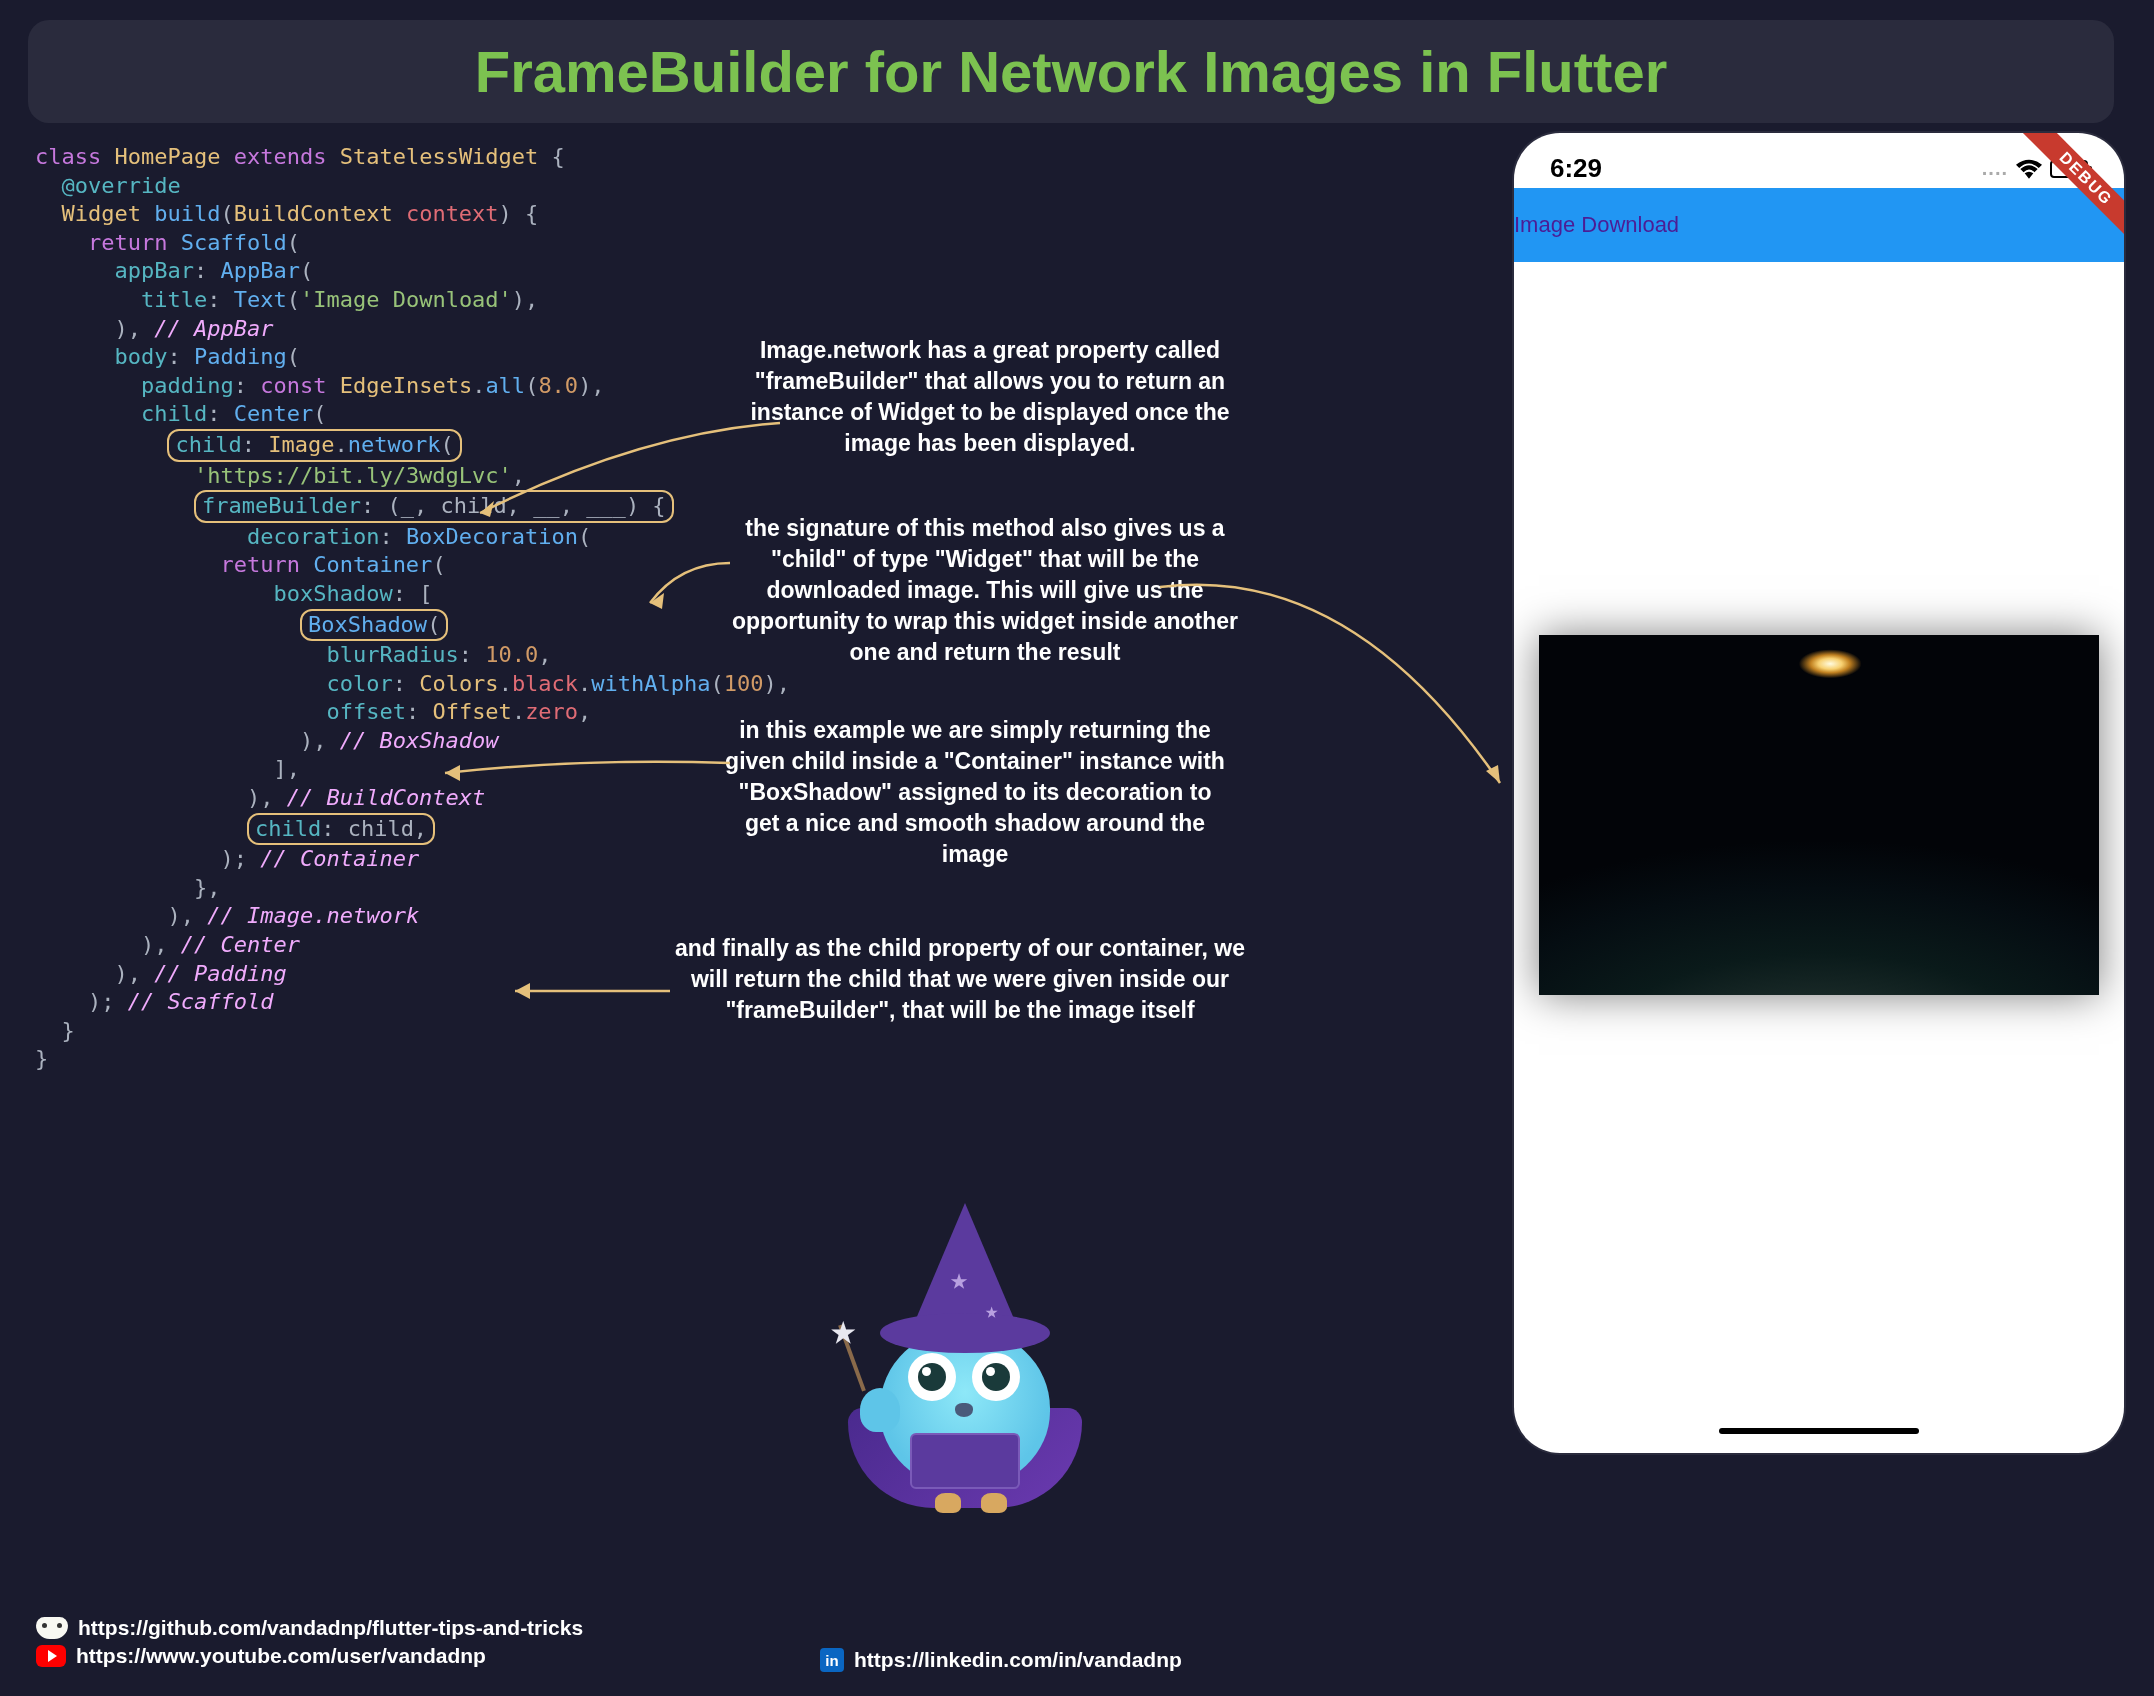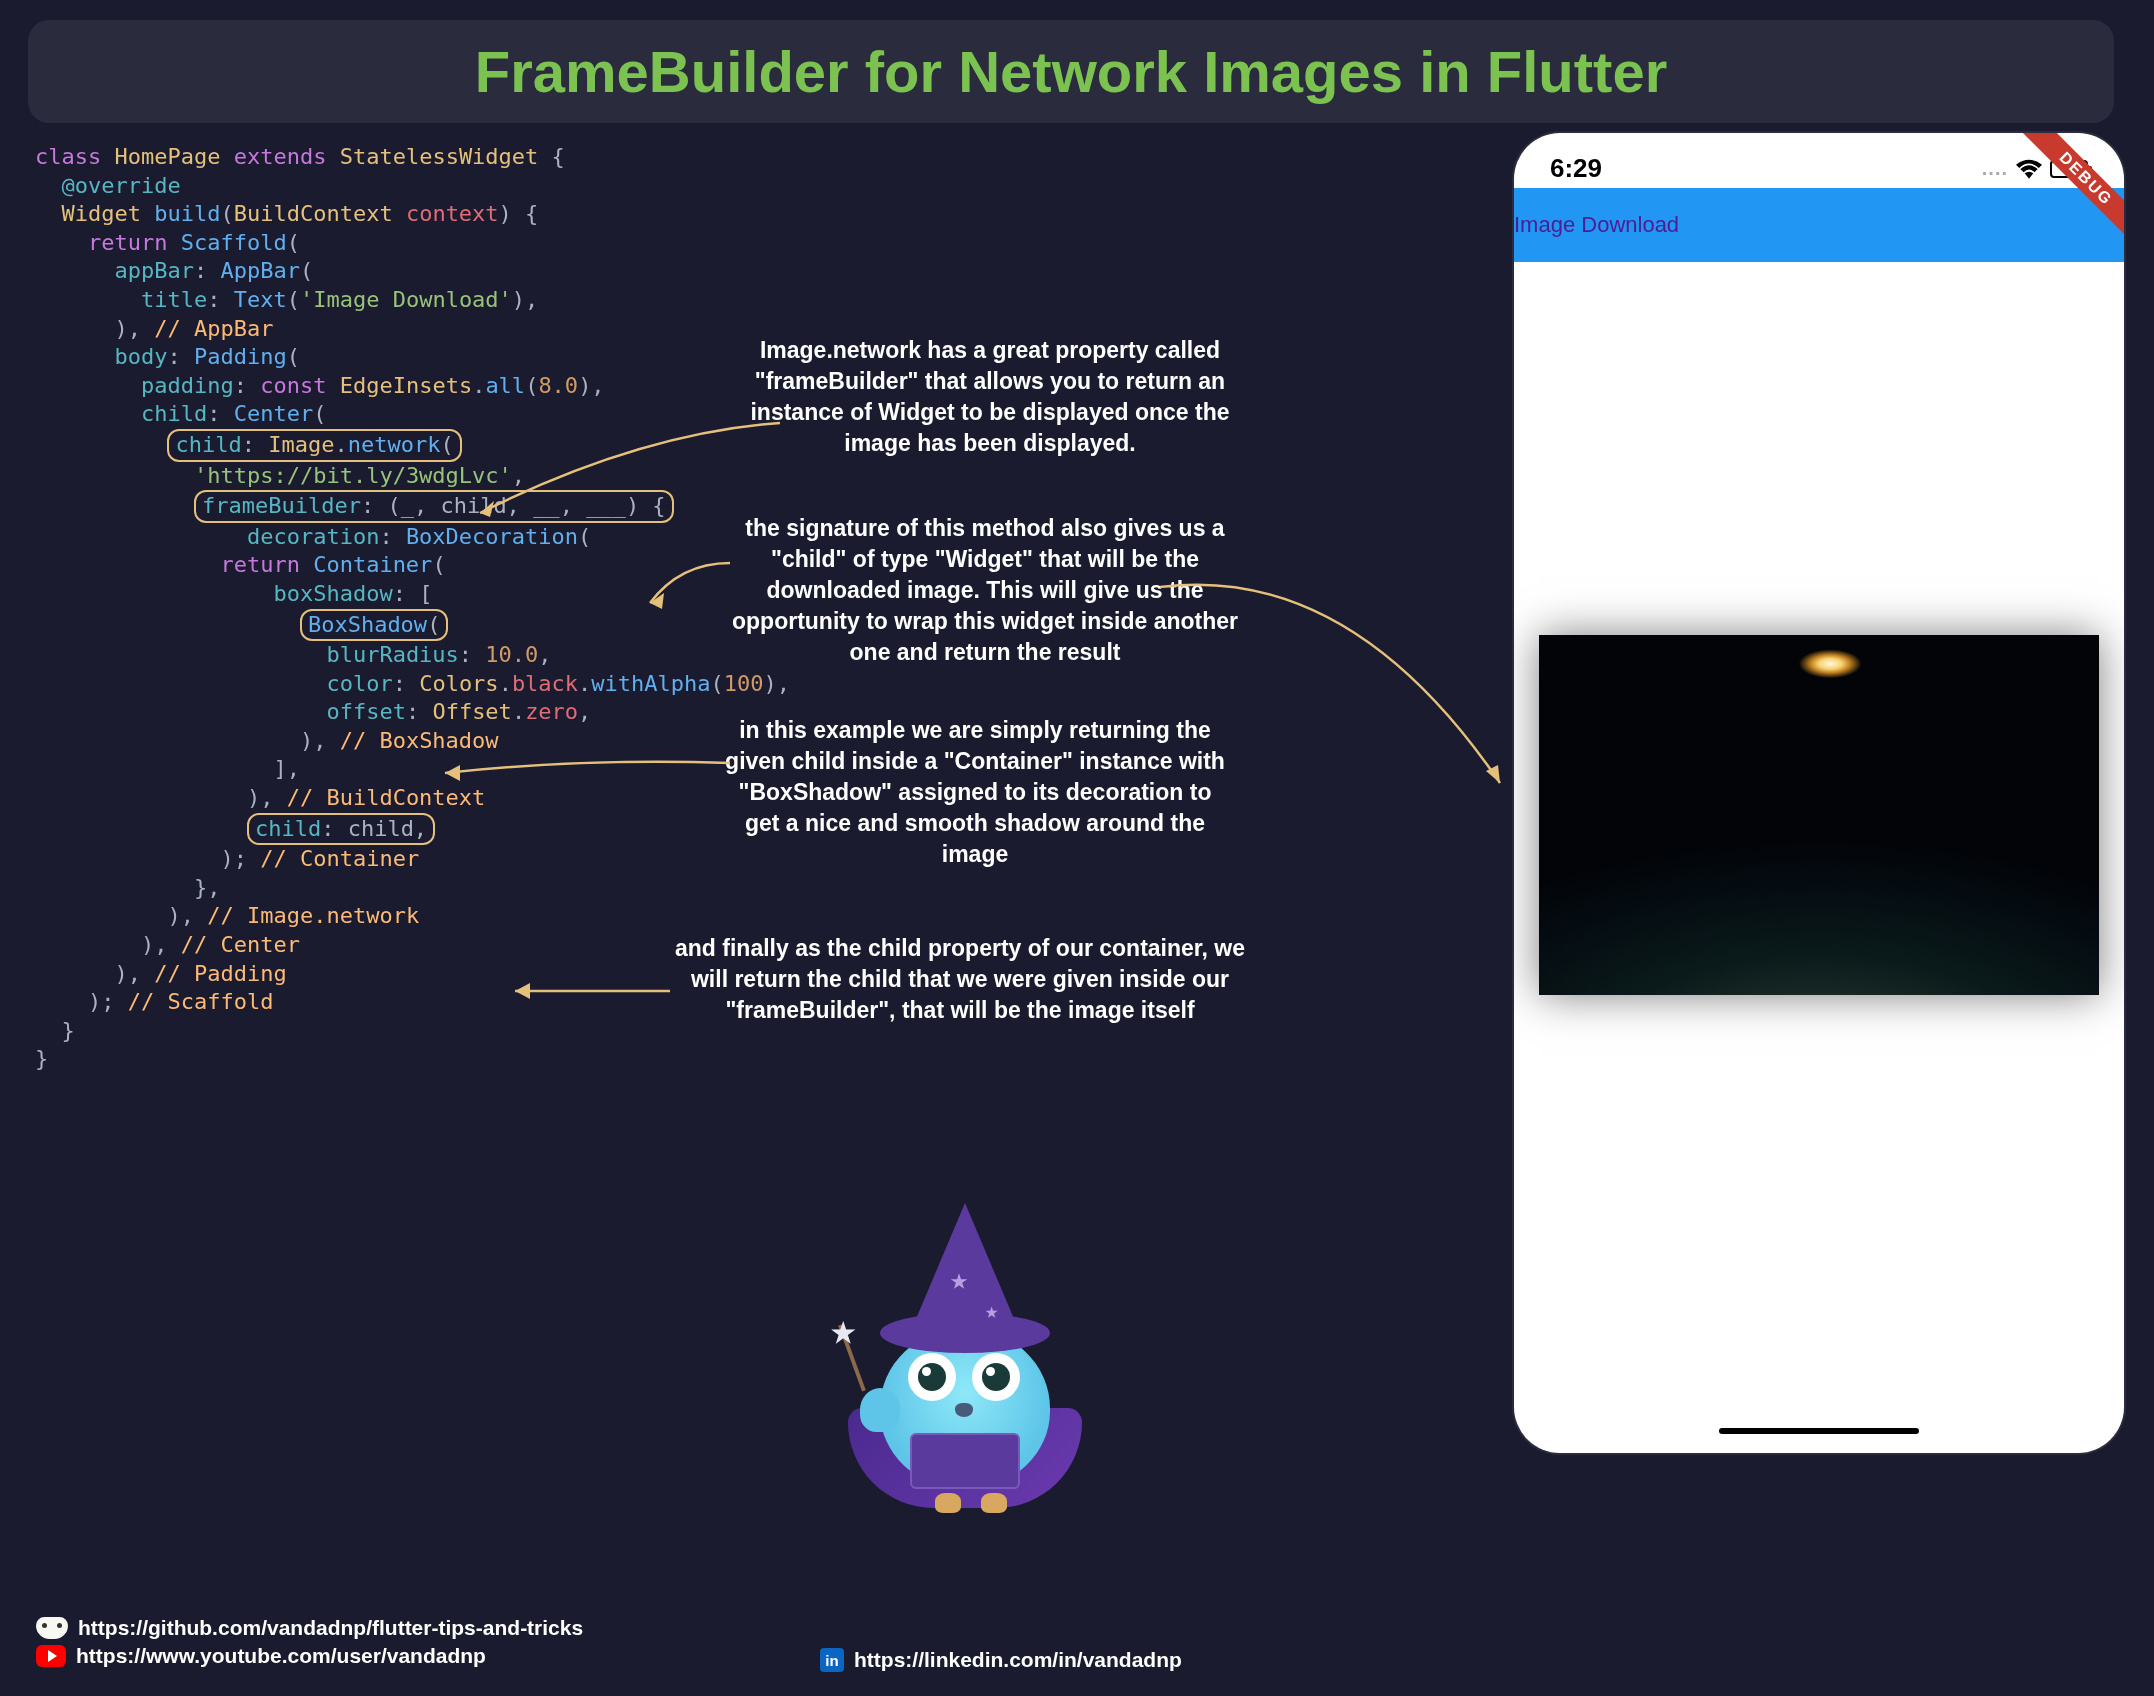--- a/index.html
+++ b/index.html
@@ -39,21 +39,21 @@
     position: relative;
   }
   .code-line { white-space: pre; }
   .kw { color: #c678dd; } 
   .type { color: #e5c07b; } 
   .fn { color: #61afef; } 
   .param { color: #56b6c2; } 
   .str { color: #98c379; } 
   .num { color: #d19a66; } 
   .punc { color: #abb2bf; }
-  .comment { color: #fdba74; }
+  .comment { color: #f0abfc; font-style: italic; }
   .prop { color: #e06c75; }
   .underscore { color: #abb2bf; font-style: italic; }
 
   .highlight-box {
     border: 2.5px solid #e5c07b;
     border-radius: 12px;
     padding: 0 6px;
     display: inline-block;
   }
 

